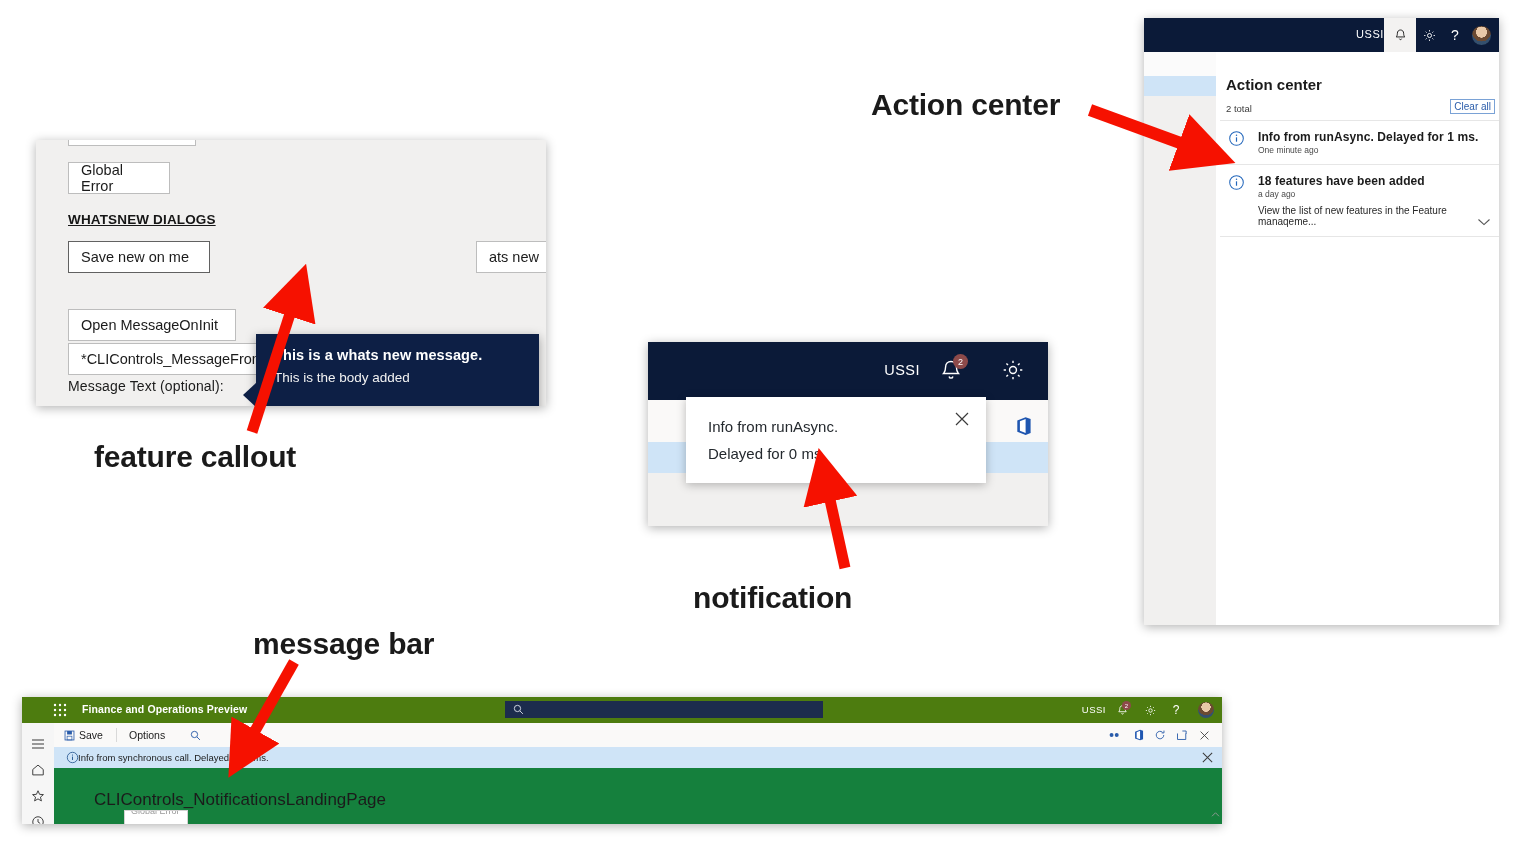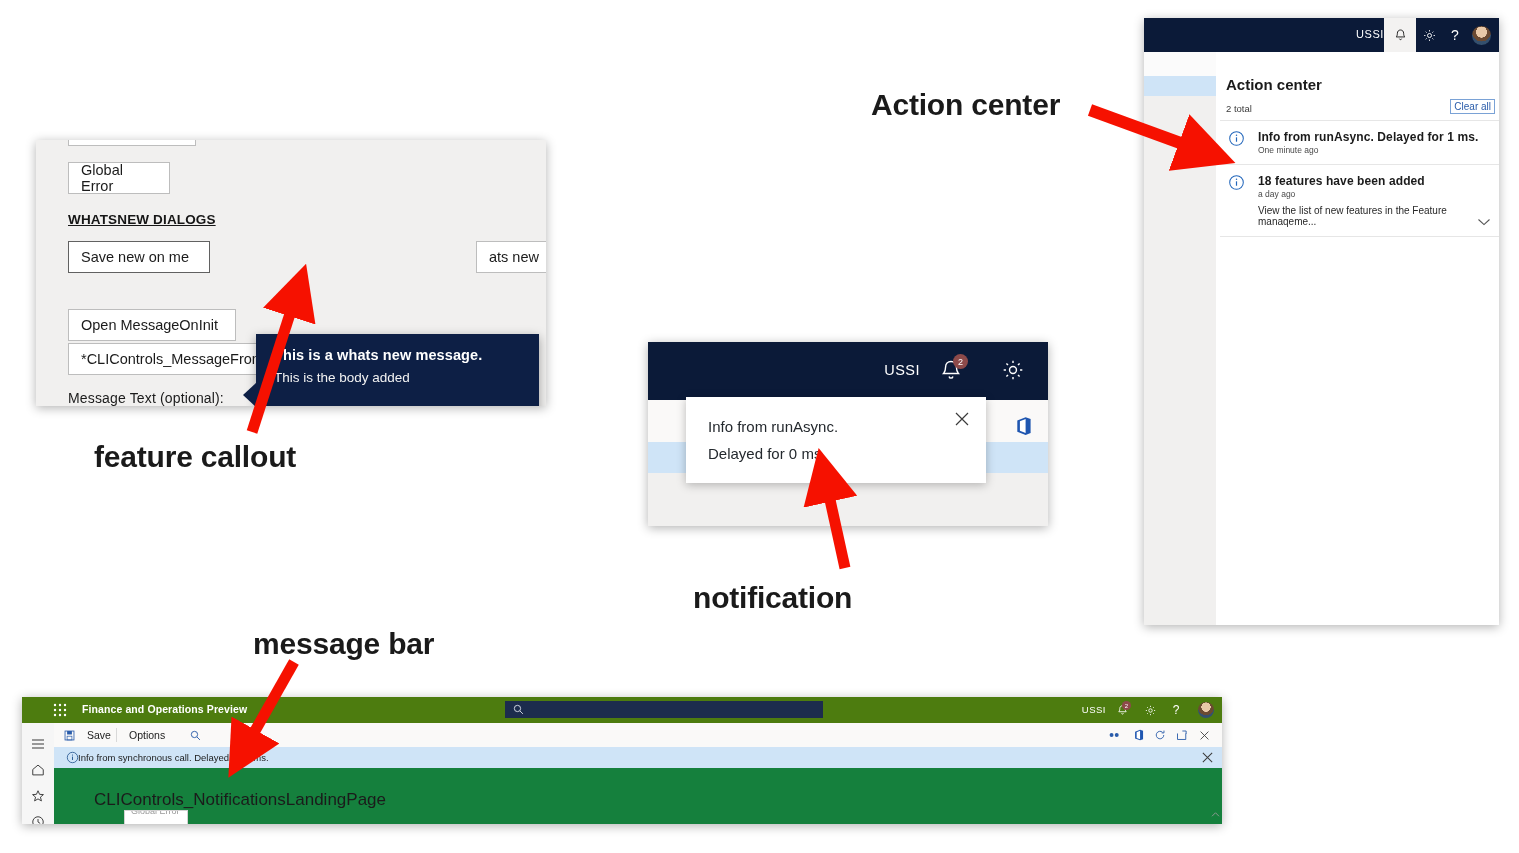--- a/index.html
+++ b/index.html
@@ -106,21 +106,21 @@
   }
   #win-msg .searchbox .ph{position:absolute;left:24px;top:3px;font-size:9.5px;color:#d6dbe6;margin-top:32px;}
   #win-msg .searchbox .mag{position:absolute;left:8px;top:3px;width:11px;height:11px;}
   #win-msg .uname{position:absolute;right:116px;top:7px;font-size:9.5px;color:#ffffff;letter-spacing:.5px;}
   #win-msg .rnav{position:absolute;top:3px;width:20px;height:20px;display:flex;align-items:center;justify-content:center;}
 
   #win-msg .railcol{position:absolute;left:0;top:26px;width:32px;bottom:0;background:#f6f6f6;border-right:1px solid #e3e3e3;}
   #win-msg .rail-ic{position:absolute;left:0;width:32px;height:26px;display:flex;align-items:center;justify-content:center;}
 
   #win-msg .cmdbar{position:absolute;left:32px;right:0;top:26px;height:24px;background:#faf9f8;border-bottom:1px solid #ececec;}
-  #win-msg .cb-item{position:absolute;top:0;height:24px;display:flex;align-items:center;font-size:10.5px;color:#1b1b1b;gap:8px;}
+  #win-msg .cb-item{position:absolute;top:0;height:24px;display:flex;align-items:center;font-size:10.5px;color:#1b1b1b;}
   #win-msg .cb-sep{position:absolute;top:5px;width:1px;height:14px;background:#d9d9d9;}
   #win-msg .cb-right{position:absolute;top:0;height:24px;width:22px;display:flex;align-items:center;justify-content:center;}
 
   #win-msg .msgbar{position:absolute;left:32px;right:0;top:50px;height:21px;background:#cfe4f7;display:flex;align-items:center;}
   #win-msg .msgbar .mtext{position:absolute;left:24px;top:5px;font-size:9.5px;color:#1b1b1b;}
   #win-msg .msgbar .mic{position:absolute;left:12px;top:4px;width:13px;height:13px;}
   #win-msg .msgbar .mx{position:absolute;right:8px;top:4px;width:13px;height:13px;}
 
   #win-msg .content{position:absolute;left:32px;right:0;top:71px;bottom:0;background:#15803d;}
   #win-msg .pagetitle{position:absolute;left:40px;top:22px;font-size:17px;color:#1b1b1b;}
@@ -148,21 +148,21 @@
       <div class="flabel" style="left:32px;top:72px;text-decoration:underline;">WHATSNEW DIALOGS</div>
 
       <div class="fbtn focused" style="left:32px;top:101px;width:142px;">Save new on me</div>
 
       <div class="fbtn" style="left:440px;top:101px;width:160px;">ats new</div>
 
       <div class="fbtn" style="left:32px;top:161px;width:168px;margin-top:8px;">Open MessageOnInit</div>
 
       <div class="fbtn" style="left:32px;top:203px;width:272px;">*CLIControls_MessageFromFormPart*</div>
 
-      <div class="flabel norm" style="left:32px;top:250px;color:#1b1b1b;font-weight:normal;">Message Text (optional):</div>
+      <div class="flabel norm" style="left:32px;top:238px;color:#1b1b1b;font-weight:normal;">Message Text (optional):</div>
     </div>
 
     <div id="coachmark">
       <div class="beak"></div>
       <div class="cm-title">This is a whats new message.</div>
       <div class="cm-body">This is the body added</div>
 
     </div>
   </div>
 

